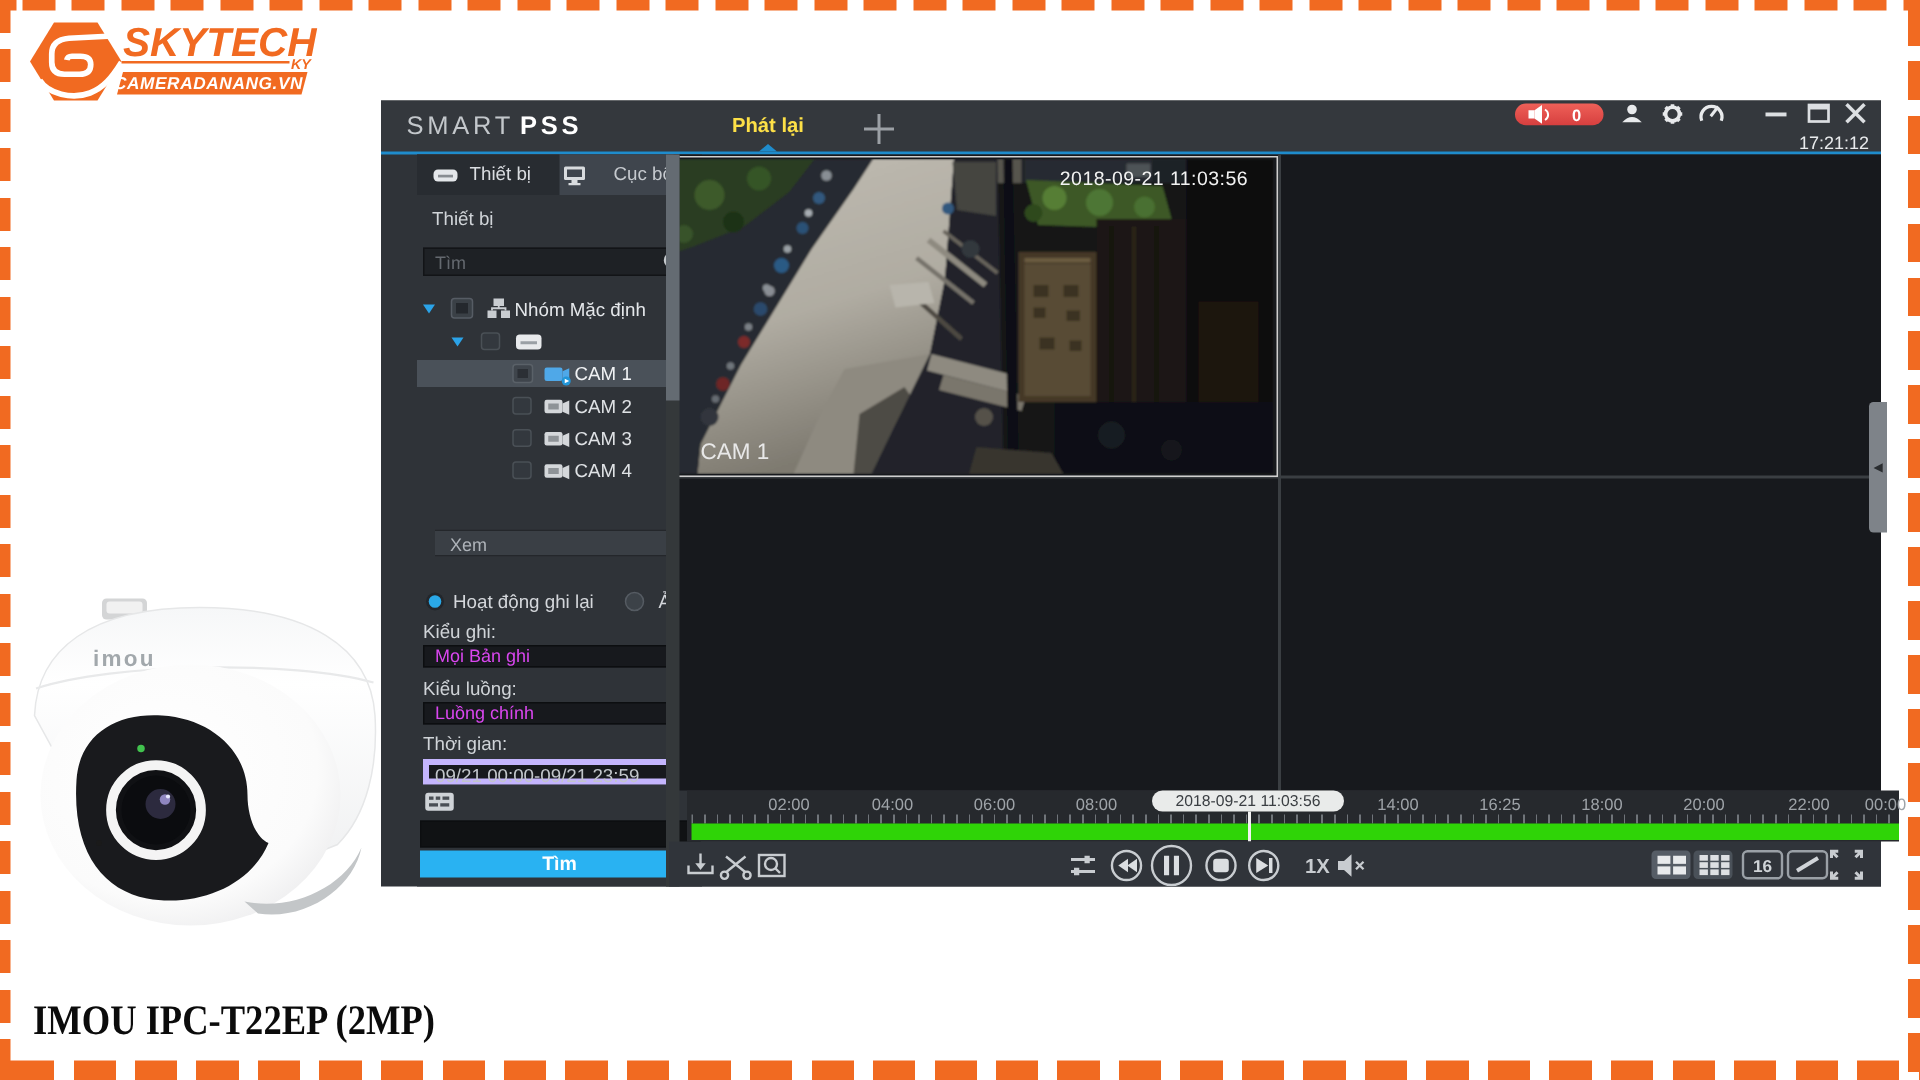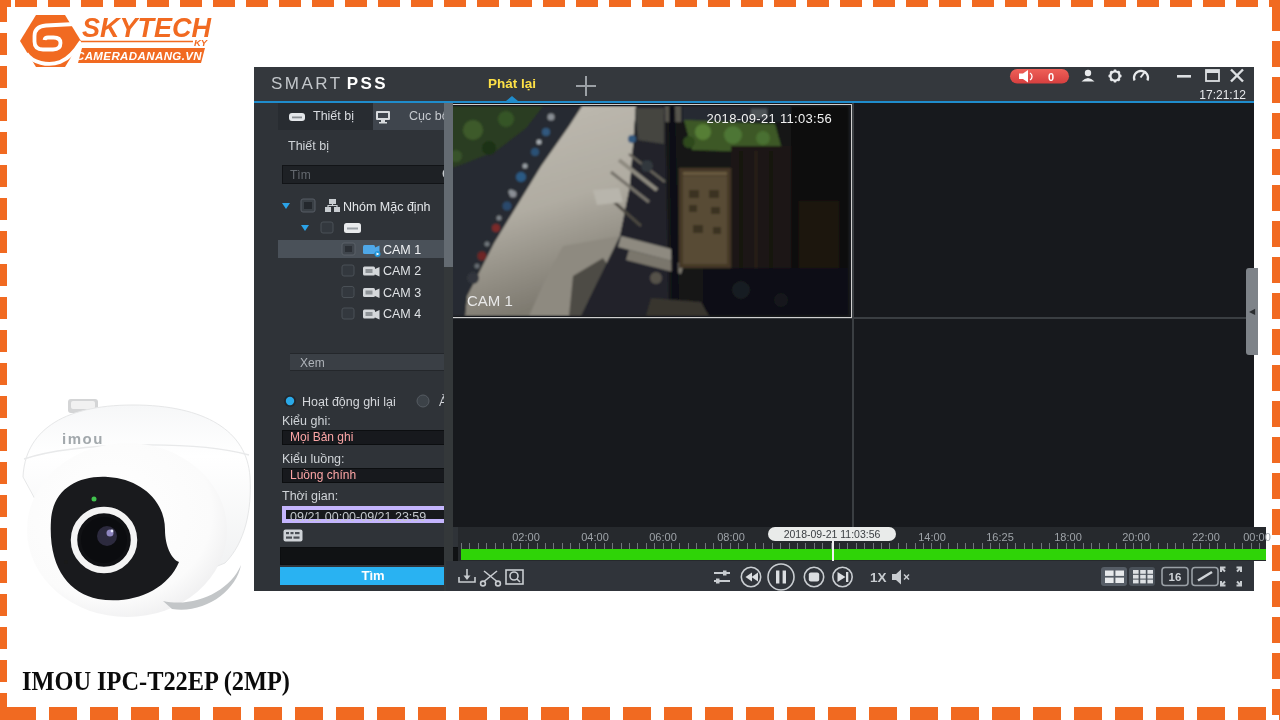--- a/index.html
+++ b/index.html
@@ -23,21 +23,21 @@
 
   #lpanel{left:0;top:36px;width:190px;height:488px;background:#2f3338;margin-left:24px;}
   .tabs{left:0;top:0;width:190px;height:27px;background:#3f454d;}
   .tab-active{left:0;top:0;width:95px;height:27px;background:#282c31;}
   .tabtext{font-size:12.5px;color:#dadde1;}
   .row-dd{left:0;top:33px;width:190px;height:20px;}
   .srch{left:4px;top:62px;width:178px;height:19px;background:#1e2125;border:1px solid #121417;box-sizing:border-box;}
   .camrow1{left:0;top:137px;width:190px;height:18px;background:#4a5159;}
   .xemband{left:12px;top:250px;width:190px;height:18px;background:#3a3f45;border-top:1px solid #24272b;border-bottom:1px solid #24272b;box-sizing:border-box;}
   .lbl{font-size:12.5px;color:#d0d4d8;}
-  .ddbox{left:4px;width:181px;height:15px;background:#17191d;border:1px solid #0c0e10;box-sizing:border-box;color:#fca5a5;font-size:12px;line-height:13px;padding-left:7px;}
+  .ddbox{left:4px;width:181px;height:15px;background:#17191d;border:1px solid #0c0e10;box-sizing:border-box;color:#d946ef;font-size:12px;line-height:13px;padding-left:7px;}
   .ddarrow{position:absolute;right:6px;top:4px;width:0;height:0;border-left:5px solid transparent;border-right:5px solid transparent;border-top:5px solid #aeb3b9;}
   .datefield{left:4px;top:403px;width:181px;height:17px;background:#17191d;border:4px solid #c4b5fd;box-sizing:border-box;color:#c2c6cb;font-size:12.5px;line-height:15px;padding-left:4px;}
   .emptyinput{left:2px;top:444px;width:185px;height:16px;background:#101214;border:1px solid #0c0e10;}
   .timbtn{left:2px;top:464px;width:186px;height:18px;background:#29b2f2;color:#fff;font-weight:bold;font-size:13px;text-align:center;line-height:18px;}
 
   .sbtrack{left:190px;top:36px;width:9px;height:488px;background:#34383a;}
   .sbthumb{left:190px;top:36px;width:9px;height:164px;background:#646b72;}
 
   #varea{left:195px;top:36px;width:805px;height:424px;background:#17191d;}
   .vline{left:403px;top:0;width:2px;height:424px;background:#3a3e42;}

